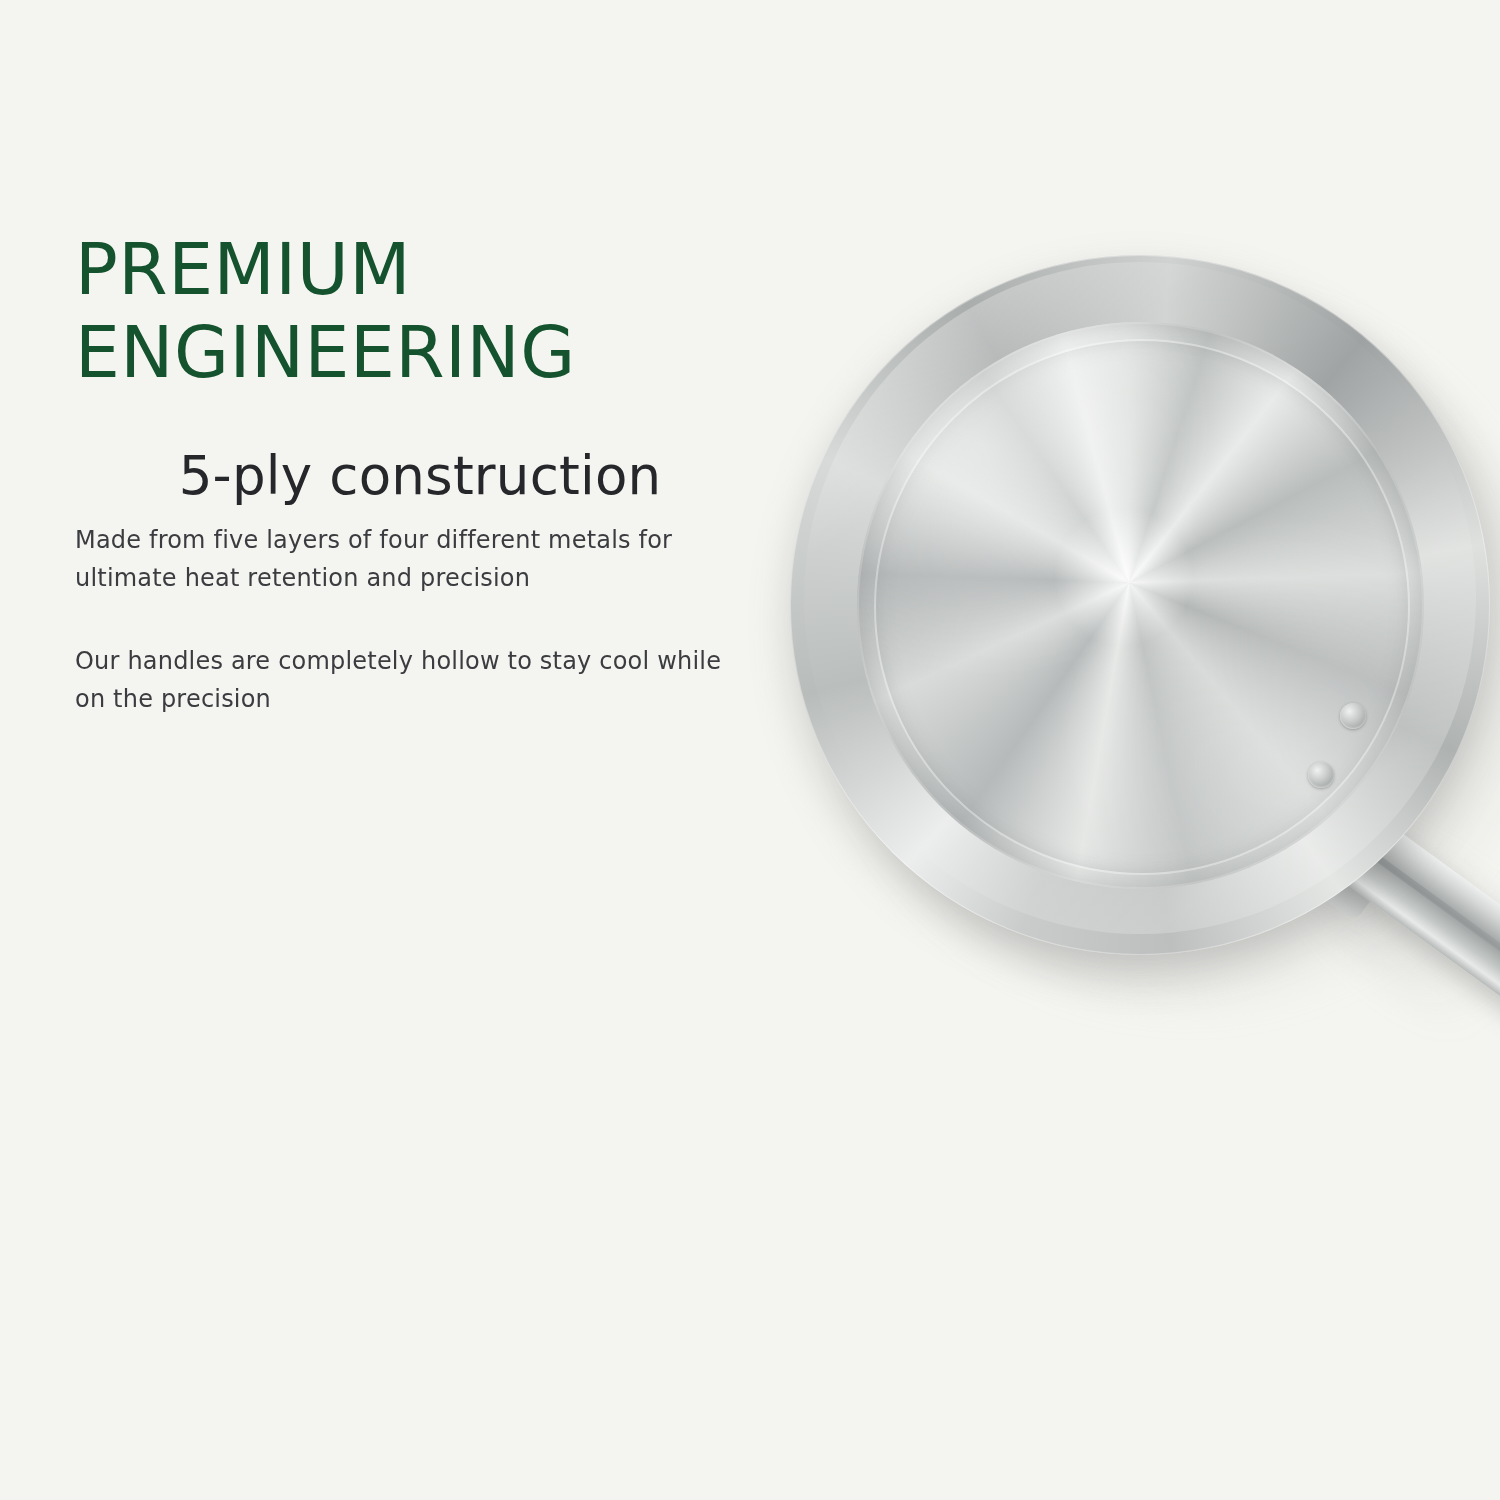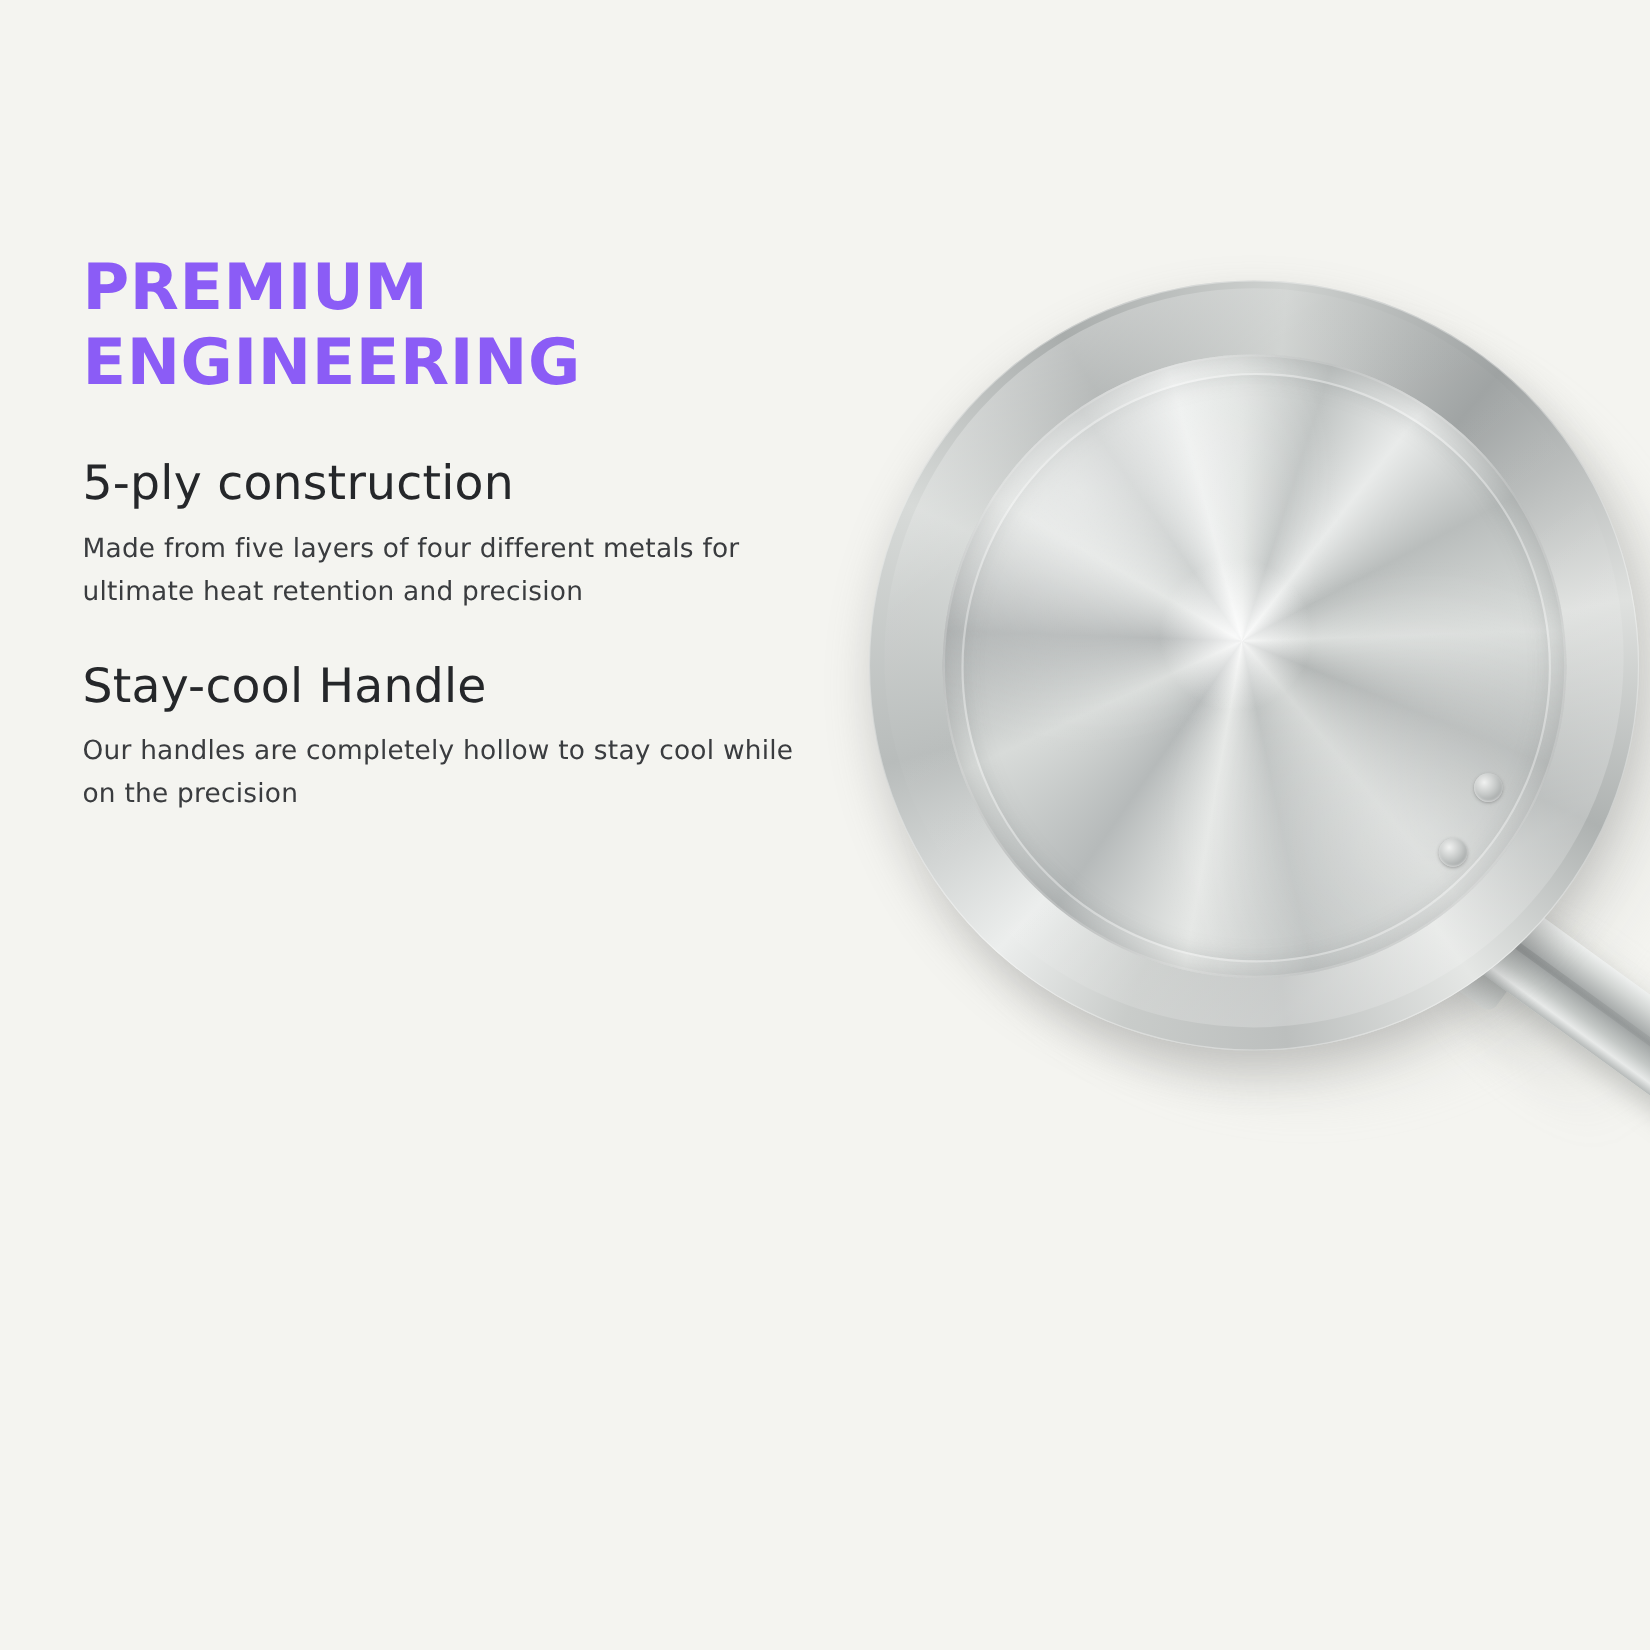--- a/index.html
+++ b/index.html
@@ -25,41 +25,42 @@
   
   .copy-column {
     position: absolute;
     left: 75px;
     top: 228px;
     width: 690px;
   }
 
   .headline {
     font-family: "DejaVu Sans", sans-serif;
-    font-size: 58px;
+    font-size: 71px;
     line-height: 1.17;
     letter-spacing: 0.5px;
-    font-weight: 700;
-    color: #8b5cf6;
+    font-weight: 400;
+    color: #14532d;
     margin: 0 0 52px 0;
     white-space: pre-line;
   }
 
   .feature {
     margin-bottom: 44px;
   }
   .feature:last-child { margin-bottom: 0; }
 
   .feature-title {
-    font-size: 43px;
+    font-size: 53px;
     line-height: 1.15;
     font-weight: 500;
     color: #25272a;
     letter-spacing: 0.2px;
     margin: 0 0 14px 0;
+    text-align: center;
   }
 
   .feature-body {
     font-size: 24px;
     line-height: 1.6;
     font-weight: 400;
     color: #3a3c3f;
     letter-spacing: 0.2px;
     margin: 0;
     max-width: 680px;
@@ -284,21 +285,20 @@
     <h1 class="headline">PREMIUM
 ENGINEERING</h1>
 
     <div class="feature">
       <h2 class="feature-title">5-ply construction</h2>
       <p class="feature-body">Made from five layers of four different metals for ultimate heat retention and precision</p>
     </div>
 
 
     <div class="feature">
-      <h2 class="feature-title">Stay-cool Handle</h2>
       <p class="feature-body">Our handles are completely hollow to stay cool while on the precision</p>
     </div>
 
   </div>
 
   <div class="product-photo">
     <div class="pan-shadow"></div>
     <div class="handle-shadow"></div>
 
     <div class="handle-neck"></div>

